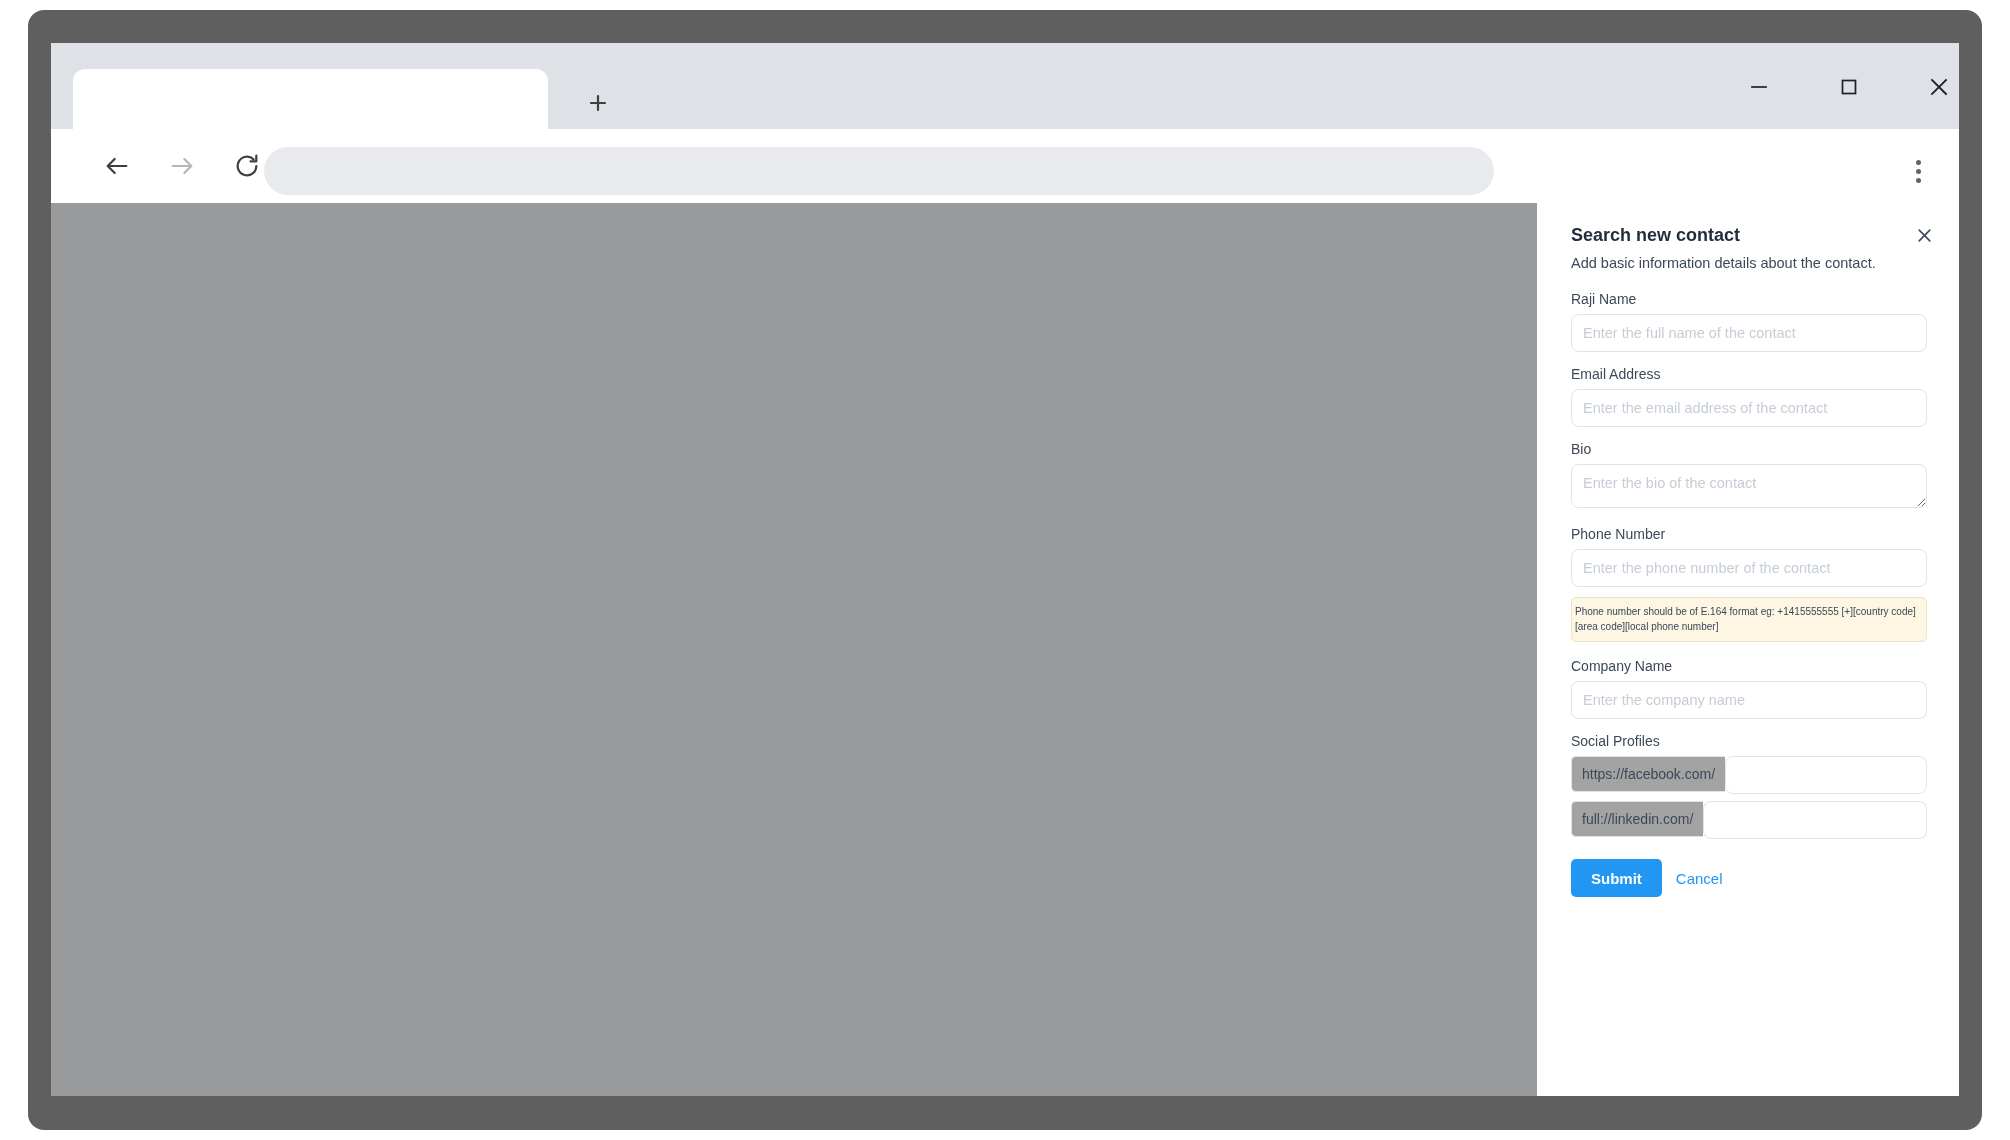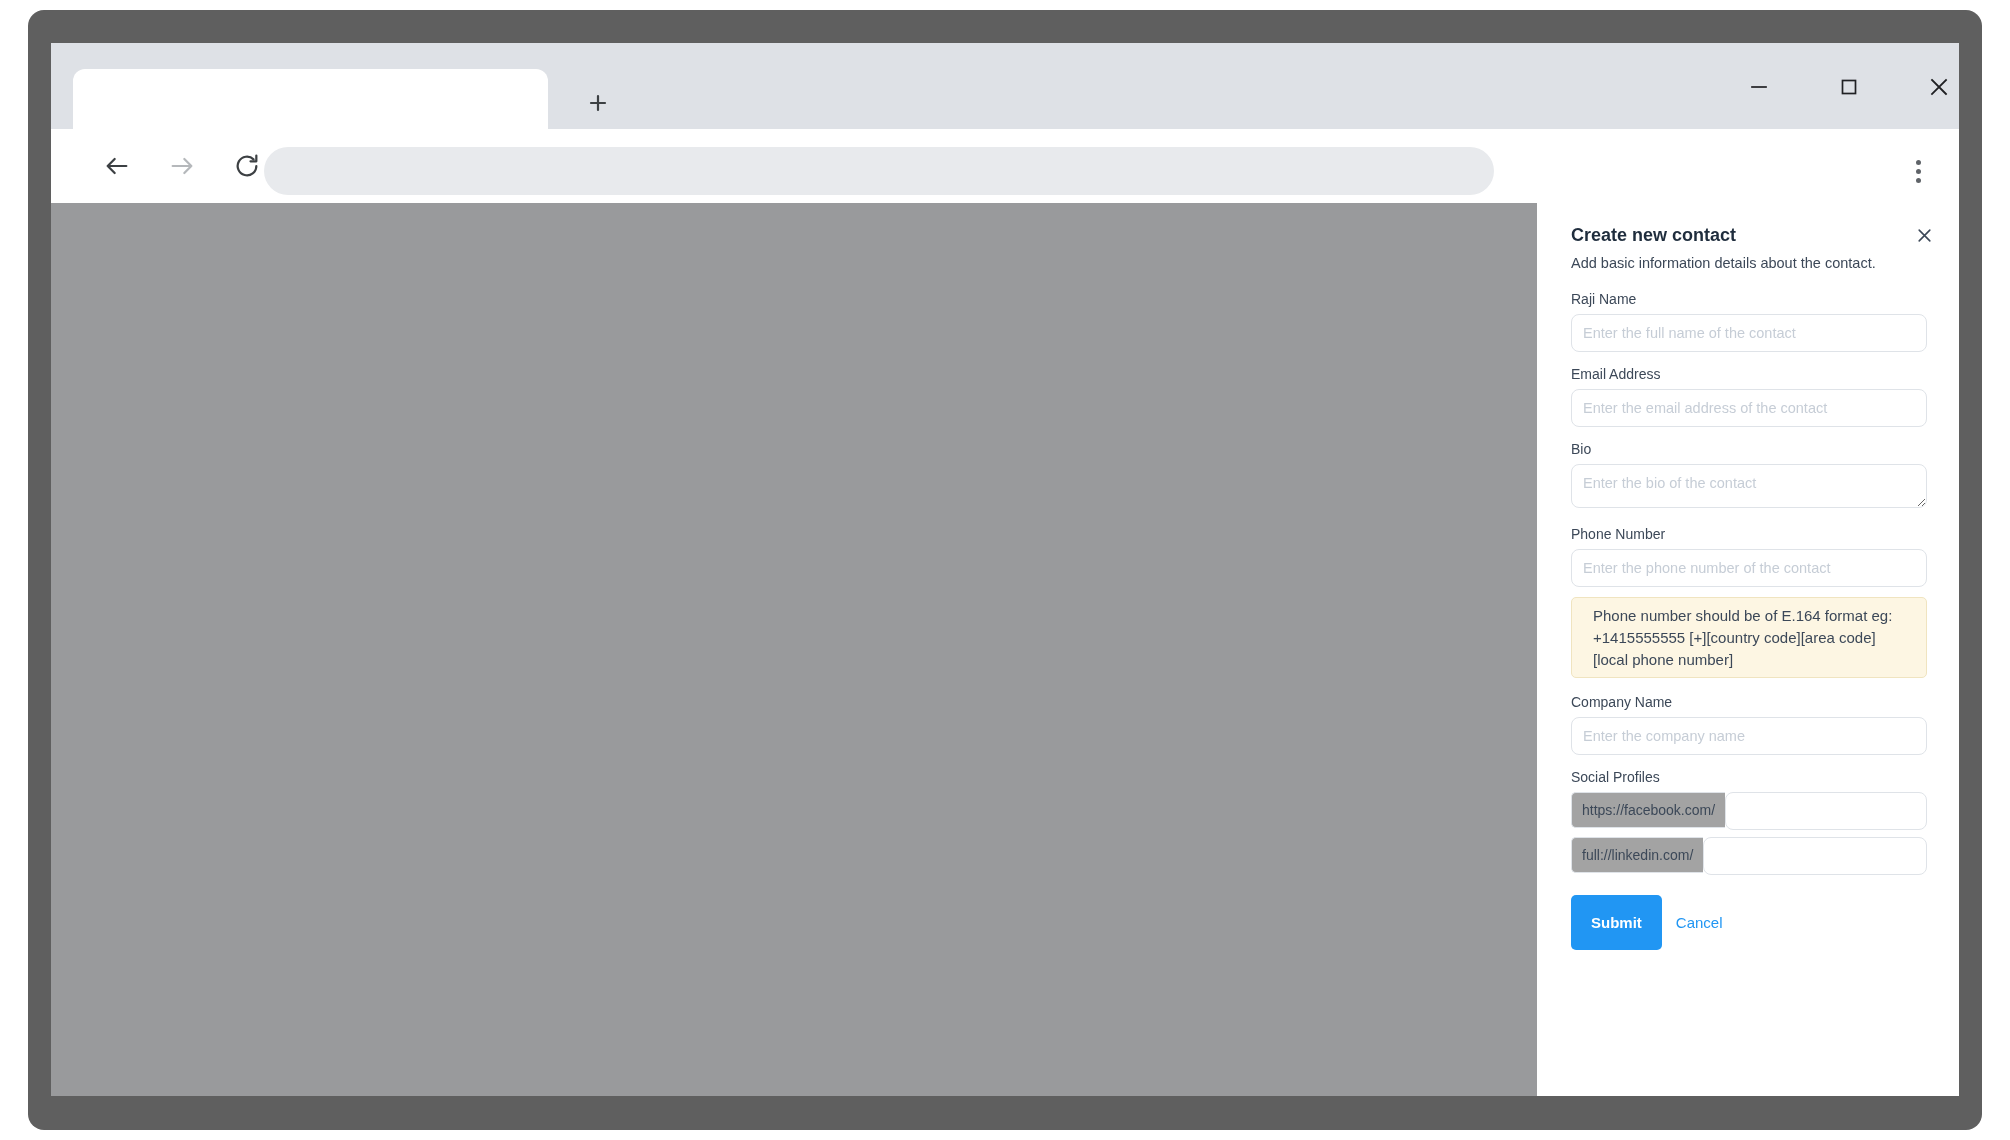--- a/index.html
+++ b/index.html
@@ -343,22 +343,22 @@
     font-size: 14.5px; color: #3c4858;
     font-family: "Liberation Sans", sans-serif;
     outline: none; background: #fff;
   }
   .field input::placeholder, .field textarea::placeholder { color: #c6cdd6; }
   .field textarea {
     height: 44px; padding: 10px 11px; resize: vertical; line-height: 1.2;
   }
   #phone-hint {
     background: #fdf6e3; border: 1px solid #f0e4c0;
-    border-radius: 5px; padding: 7px 21px;
-    font-size: 15px; line-height: 1.45; color: #3c4858;
+    border-radius: 5px; padding: 7px 3px;
+    font-size: 10px; line-height: 1.45; color: #3c4858;
     margin: 10px 0 16px 0;
   }
   .social-row {
     display: flex; align-items: stretch;
     height: 36px; margin-bottom: 9px;
   }
   .social-prefix {
     display: flex; align-items: center;
     padding: 0 10px;
     background: #a3a3a3; border: 1px solid #dfe3e8;
@@ -369,21 +369,21 @@
     flex: 1; border: 1px solid #dfe3e8; border-radius: 0 5px 5px 0;
     outline: none; padding: 0 10px; font-size: 14px;
     font-family: "Liberation Sans", sans-serif; background: #fff;
   }
   #modal-actions {
     display: flex; align-items: center; gap: 14px;
     margin-top: 22px;
   }
   #submit-button {
     background: #2196f3; color: #fff; border: none;
-    border-radius: 5px; height: 55px; padding: 0 20px;
+    border-radius: 5px; height: 38px; padding: 0 20px;
     font-size: 15px; font-weight: 700; cursor: pointer;
     font-family: "Liberation Sans", sans-serif;
   }
   #cancel-button {
     background: transparent; border: none; color: #2196f3;
     font-size: 15px; cursor: pointer;
     font-family: "Liberation Sans", sans-serif;
   }
 </style>
 </head>
@@ -597,21 +597,21 @@
       </div>
 
       <div id="app-dim"></div>
 
       <div id="modal">
         <div id="modal-close">
           <svg width="17" height="17" viewBox="0 0 16 16">
             <path d="M3 3l10 10M13 3L3 13" stroke="#3c4858" stroke-width="1.5" stroke-linecap="round"></path>
           </svg>
         </div>
-        <div id="modal-title">Create new contact</div>
+        <div id="modal-title">Search new contact</div>
         <div id="modal-subtitle">Add basic information details about the contact.</div>
 
         <div class="field">
           <label>Raji Name</label>
           <input type="text" placeholder="Enter the full name of the contact" style="">
         </div>
 
         <div class="field">
           <label>Email Address</label>
           <input type="text" placeholder="Enter the email address of the contact" style="">

